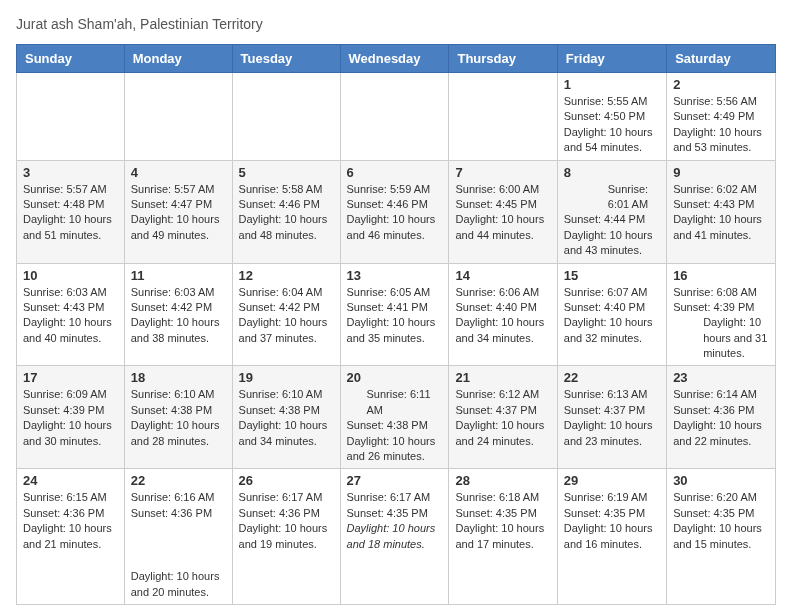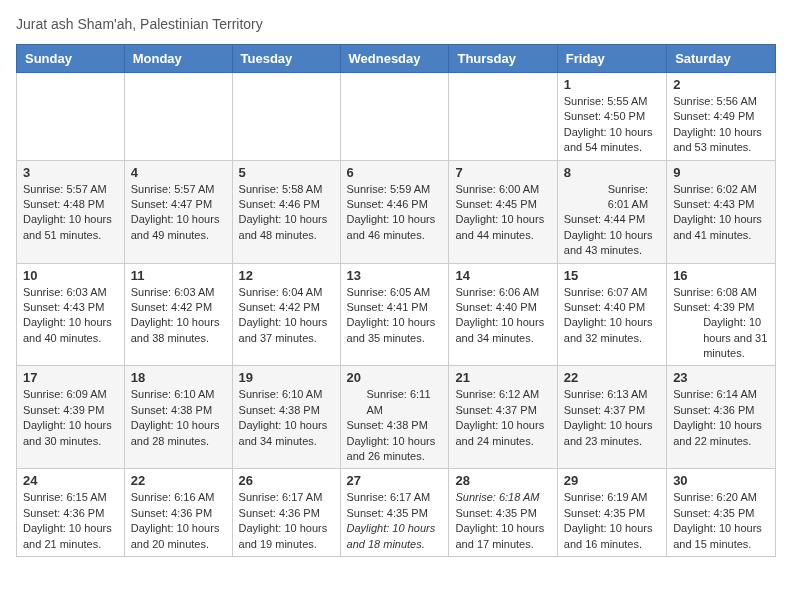--- a/index.html
+++ b/index.html
@@ -246,37 +246,37 @@
         <td>
           <span class="day-number">24</span>
           <div style="line-height: 1.4;">Sunrise: 6:15 AM</div>
           <div style="line-height: 1.4;">Sunset: 4:36 PM</div>
           <div style="line-height: 1.4;">Daylight: 10 hours and 21 minutes.</div>
         </td>
         <td>
           <span class="day-number">22</span>
           <div style="line-height: 1.4;">Sunrise: 6:16 AM</div>
           <div style="line-height: 1.4;">Sunset: 4:36 PM</div>
-          <div style="line-height: 1.4;">Daylight: 10 hours and 20 minutes.</div>
+          <div style="line-height: 1.4; margin-top: 48px;">Daylight: 10 hours and 20 minutes.</div>
         </td>
         <td>
           <span class="day-number">26</span>
           <div style="line-height: 1.4;">Sunrise: 6:17 AM</div>
           <div style="line-height: 1.4;">Sunset: 4:36 PM</div>
           <div style="line-height: 1.4;">Daylight: 10 hours and 19 minutes.</div>
         </td>
         <td>
           <span class="day-number">27</span>
           <div style="line-height: 1.4;">Sunrise: 6:17 AM</div>
           <div style="line-height: 1.4;">Sunset: 4:35 PM</div>
           <div style="line-height: 1.4; font-style: italic;">Daylight: 10 hours and 18 minutes.</div>
         </td>
         <td>
           <span class="day-number">28</span>
-          <div style="line-height: 1.4; font-style: italic;">Sunrise: 6:18 AM</div>
+          <div style="line-height: 1.4;">Sunrise: 6:18 AM</div>
           <div style="line-height: 1.4;">Sunset: 4:35 PM</div>
           <div style="line-height: 1.4;">Daylight: 10 hours and 17 minutes.</div>
         </td>
         <td>
           <span class="day-number">29</span>
           <div style="line-height: 1.4;">Sunrise: 6:19 AM</div>
           <div style="line-height: 1.4;">Sunset: 4:35 PM</div>
           <div style="line-height: 1.4;">Daylight: 10 hours and 16 minutes.</div>
         </td>
         <td>

